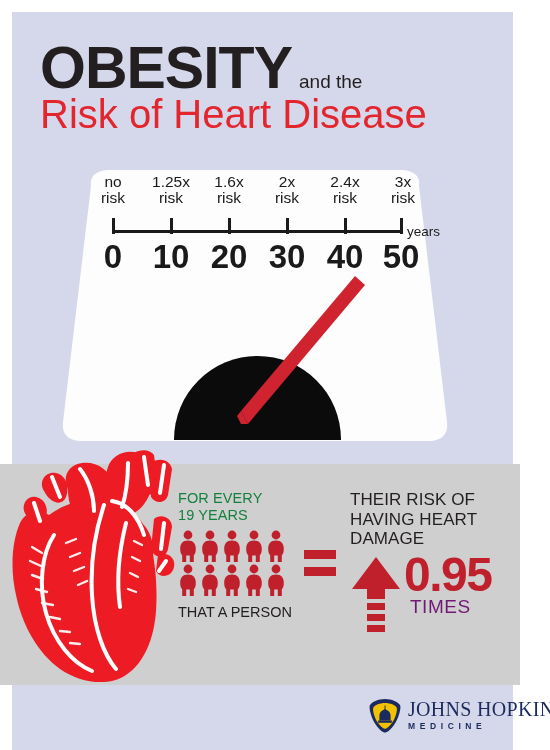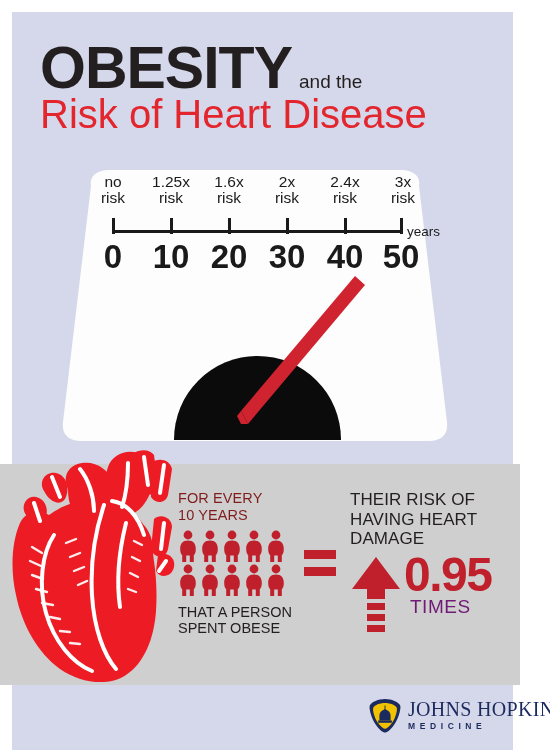--- a/index.html
+++ b/index.html
@@ -151,21 +151,21 @@
 
   
   .mid-col{
     position:absolute;
     left:178px;top:478px;
     width:120px;
   }
   .mid-head{
     font-family:"Liberation Sans", sans-serif;
     font-size:14.5px;
-    color:#7f1d1d;
+    color:#15803d;
     line-height:1.16;
     letter-spacing:0.1px;
   }
   .people-grid{
     margin-top:6px;
     display:grid;
     grid-template-columns:repeat(5, 22px);
     grid-auto-rows:33px;
     gap:1px 0px;
     width:110px;
@@ -404,21 +404,21 @@
         <path d="M126 92 L134 96"></path>
         <path d="M124 108 L132 112"></path>
       <path d="M122 124 L130 128"></path>
         <path d="M120 140 L128 143"></path>
     </g>
   </svg>
 
   <div class="mid-col">
     <div class="mid-head">
       <div>FOR EVERY</div>
-      <div>10 YEARS</div>
+      <div>19 YEARS</div>
     </div>
 
     <div class="people-grid">
       <svg class="person" width="20" height="33" viewBox="0 0 20 33">
           <circle cx="10" cy="5" r="4.4" fill="#c0202b"></circle>
           <path d="M10 10.6 C4.6 10.6 2.2 14 2.2 19 C2.2 22.4 3 24.4 4.2 25.2 L4.2 32 L8.2 32 L8.2 25.6 L11.8 25.6 L11.8 32 L15.8 32 L15.8 25.2 C17 24.4 17.8 22.4 17.8 19 C17.8 14 15.4 10.6 10 10.6 Z" fill="#c0202b"></path>
         </svg>
       <svg class="person" width="20" height="33" viewBox="0 0 20 33">
           <circle cx="10" cy="5" r="4.4" fill="#c0202b"></circle>
           <path d="M10 10.6 C4.6 10.6 2.2 14 2.2 19 C2.2 22.4 3 24.4 4.2 25.2 L4.2 32 L8.2 32 L8.2 25.6 L11.8 25.6 L11.8 32 L15.8 32 L15.8 25.2 C17 24.4 17.8 22.4 17.8 19 C17.8 14 15.4 10.6 10 10.6 Z" fill="#c0202b"></path>
@@ -452,21 +452,20 @@
           <path d="M10 10.6 C4.6 10.6 2.2 14 2.2 19 C2.2 22.4 3 24.4 4.2 25.2 L4.2 32 L8.2 32 L8.2 25.6 L11.8 25.6 L11.8 32 L15.8 32 L15.8 25.2 C17 24.4 17.8 22.4 17.8 19 C17.8 14 15.4 10.6 10 10.6 Z" fill="#c0202b"></path>
         </svg>
       <svg class="person" width="20" height="33" viewBox="0 0 20 33">
           <circle cx="10" cy="5" r="4.4" fill="#c0202b"></circle>
           <path d="M10 10.6 C4.6 10.6 2.2 14 2.2 19 C2.2 22.4 3 24.4 4.2 25.2 L4.2 32 L8.2 32 L8.2 25.6 L11.8 25.6 L11.8 32 L15.8 32 L15.8 25.2 C17 24.4 17.8 22.4 17.8 19 C17.8 14 15.4 10.6 10 10.6 Z" fill="#c0202b"></path>
         </svg>
     </div>
 
     <div class="mid-foot">
       <div>THAT A PERSON</div>
-      <div>SPENT OBESE</div>
     </div>
   </div>
 
   <div class="equals">
     <i></i>
     <i></i>
   </div>
 
   <div class="right-col">
     <div class="right-head">

